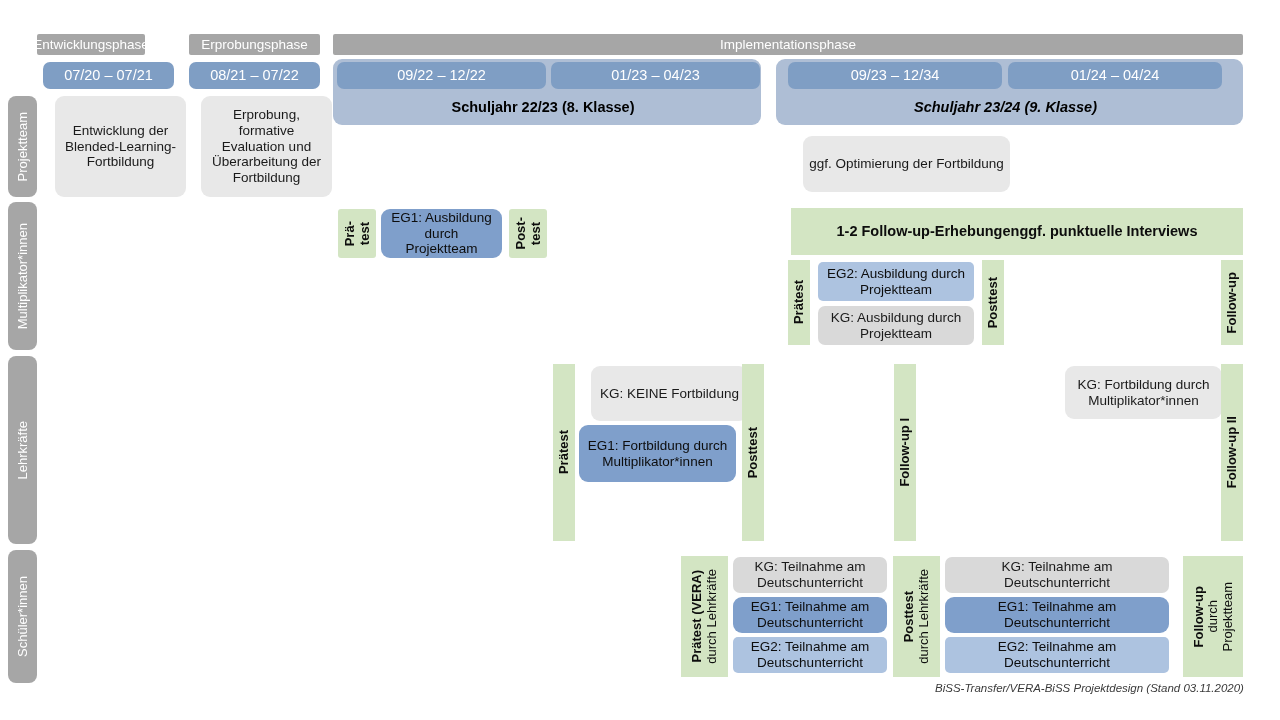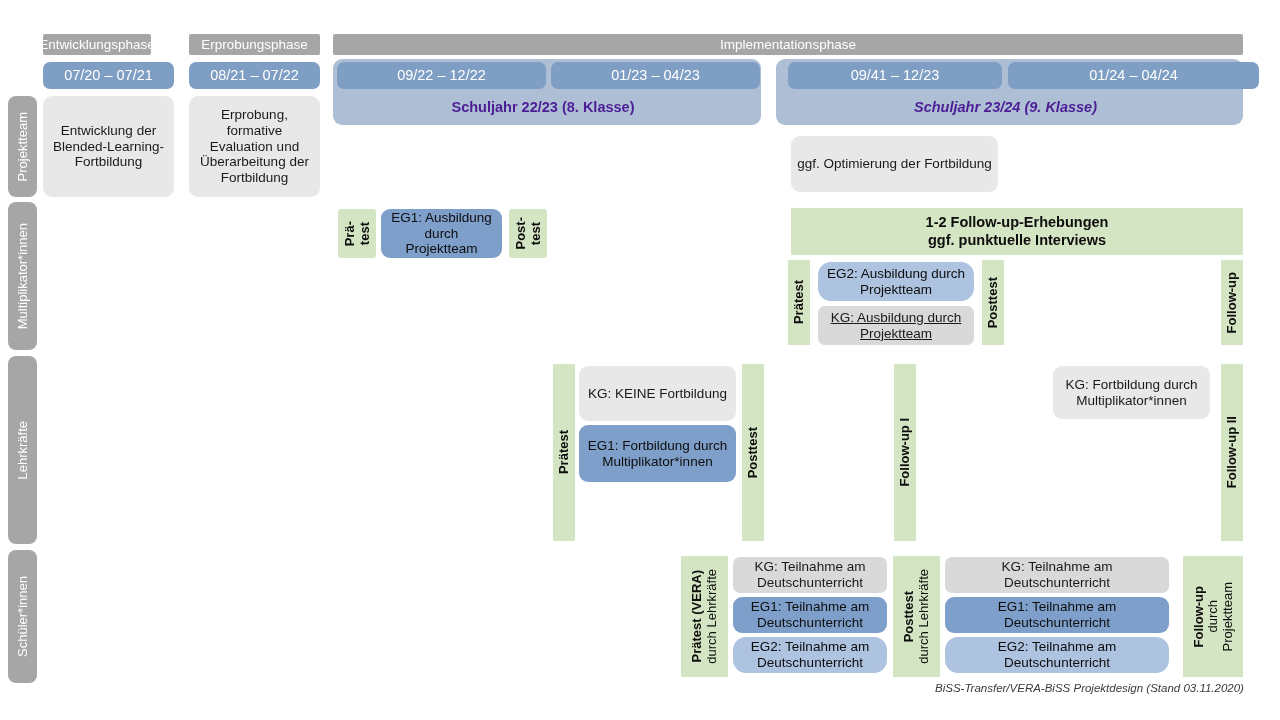--- a/index.html
+++ b/index.html
@@ -16,72 +16,72 @@
 
   
   .phase-head{background:#a6a6a6;color:#ffffff;font-size:13.5px;border-radius:2px;}
 
   
   .date-pill{background:#7f9ec4;color:#ffffff;font-size:14.5px;border-radius:7px;}
 
   
   .year-wrap{background:#aebed5;border-radius:9px;}
   .year-label{position:absolute;left:0;right:8px;bottom:4px;height:26px;display:flex;
-              align-items:center;justify-content:center;color:#4c1d95;font-weight:bold;
+              align-items:center;justify-content:center;color:#000000;font-weight:bold;
               font-size:14.5px;}
 
   
   .rowlab{background:#a6a6a6;border-radius:8px;color:#ffffff;font-size:13px;}
   .rowlab span{writing-mode:vertical-rl;transform:rotate(180deg);white-space:nowrap;}
 
   
-  .gray-box{background:#e8e8e8;border-radius:9px;font-size:13.5px;color:#1a1a1a;padding:2px 6px;}
+  .gray-box{background:#e8e8e8;border-radius:9px;font-size:13.5px;color:#1a1a1a;padding:2px 6px;margin-left:12px;}
   .gray-box-flat{background:#d9d9d9;border-radius:7px;font-size:13.5px;color:#1a1a1a;padding:2px 6px;}
   .eg1-box{background:#7f9fcb;border-radius:9px;font-size:13.5px;color:#0d0d0d;padding:2px 6px;}
-  .eg2-box{background:#adc3e0;border-radius:13px;font-size:13.5px;color:#0d0d0d;padding:2px 6px;}
+  .eg2-box{background:#adc3e0;border-radius:5px;font-size:13.5px;color:#0d0d0d;padding:2px 6px;}
 
   
   .green{background:#d3e5c3;color:#0d0d0d;}
   .green-rad{border-radius:3px;}
   .vtext{writing-mode:vertical-rl;transform:rotate(180deg);white-space:nowrap;
          font-weight:bold;font-size:13px;line-height:1.05;}
   .vtext.thin{font-weight:normal;}
   .vstack{display:flex;flex-direction:row;align-items:center;justify-content:center;gap:1px;height:100%;}
 
   .green-banner{background:#d3e5c3;font-weight:bold;font-size:14.5px;color:#0d0d0d;}
 
   .footer-note{position:absolute;font-style:italic;font-size:11.5px;color:#3a3a3a;
                white-space:nowrap;}
 </style>
 </head>
 <body>
 
 <div class="stage">
 
-  <div class="box phase-head" style="left:43px;top:34px;width:108px;height:21px;">Entwicklungsphase</div>
+  <div class="box phase-head" style="left:37px;top:34px;width:108px;height:21px;">Entwicklungsphase</div>
 
   <div class="box phase-head" style="left:189px;top:34px;width:131px;height:21px;">Erprobungsphase</div>
 
   <div class="box phase-head" style="left:333px;top:34px;width:910px;height:21px;">Implementationsphase</div>
 
   <div class="box date-pill" style="left:43px;top:62px;width:131px;height:27px;">07/20 – 07/21</div>
 
   <div class="box date-pill" style="left:189px;top:62px;width:131px;height:27px;">08/21 – 07/22</div>
 
   <div class="box year-wrap" style="left:333px;top:59px;width:428px;height:66px;display:block;">
     <div class="year-label">Schuljahr 22/23 (8. Klasse)</div>
   </div>
   <div class="box date-pill" style="left:337px;top:62px;width:209px;height:27px;">09/22 – 12/22</div>
   <div class="box date-pill" style="left:551px;top:62px;width:209px;height:27px;">01/23 – 04/23</div>
 
   <div class="box year-wrap" style="left:776px;top:59px;width:467px;height:66px;display:block;font-style:italic;">
     <div class="year-label">Schuljahr 23/24 (9. Klasse)</div>
   </div>
-  <div class="box date-pill" style="left:788px;top:62px;width:214px;height:27px;">09/41 – 12/23</div>
-  <div class="box date-pill" style="left:1008px;top:62px;width:251px;height:27px;">01/24 – 04/24</div>
+  <div class="box date-pill" style="left:788px;top:62px;width:214px;height:27px;">09/23 – 12/34</div>
+  <div class="box date-pill" style="left:1008px;top:62px;width:214px;height:27px;">01/24 – 04/24</div>
 
   <div class="box rowlab" style="left:8px;top:96px;width:29px;height:101px;">
     <span>Projektteam</span>
   </div>
   <div class="box rowlab" style="left:8px;top:202px;width:29px;height:148px;">
     <span>Multiplikator*innen</span>
   </div>
   <div class="box rowlab" style="left:8px;top:356px;width:29px;height:188px;">
     <span>Lehrkräfte</span>
   </div>
@@ -104,32 +104,32 @@
 
   <div class="box eg1-box" style="left:381px;top:209px;width:121px;height:49px;">EG1: Ausbildung durch Projektteam</div>
 
   <div class="box green green-rad" style="left:509px;top:209px;width:38px;height:49px;">
     <div class="vstack">
       <span class="vtext">Post-</span>
       <span class="vtext">test</span>
     </div>
   </div>
 
-  <div class="box green-banner" style="left:791px;top:208px;width:452px;height:47px;flex-direction:column;">
+  <div class="box green-banner" style="left:791px;top:208px;width:452px;height:47px;">
     <span>1-2 Follow-up-Erhebungen</span>
     <span>ggf. punktuelle Interviews</span>
   </div>
 
   <div class="box green" style="left:788px;top:260px;width:22px;height:85px;">
     <span class="vtext">Prätest</span>
   </div>
 
   <div class="box eg2-box" style="left:818px;top:262px;width:156px;height:39px;">EG2:  Ausbildung durch Projektteam</div>
 
-  <div class="box gray-box-flat" style="left:818px;top:306px;width:156px;height:39px;text-decoration:underline;">KG: Ausbildung durch Projektteam</div>
+  <div class="box gray-box-flat" style="left:818px;top:306px;width:156px;height:39px;">KG: Ausbildung durch Projektteam</div>
 
   <div class="box green" style="left:982px;top:260px;width:22px;height:85px;">
     <span class="vtext">Posttest</span>
   </div>
 
   <div class="box green" style="left:1221px;top:260px;width:22px;height:85px;">
     <span class="vtext">Follow-up</span>
   </div>
 
   <div class="box green" style="left:553px;top:364px;width:22px;height:177px;">

